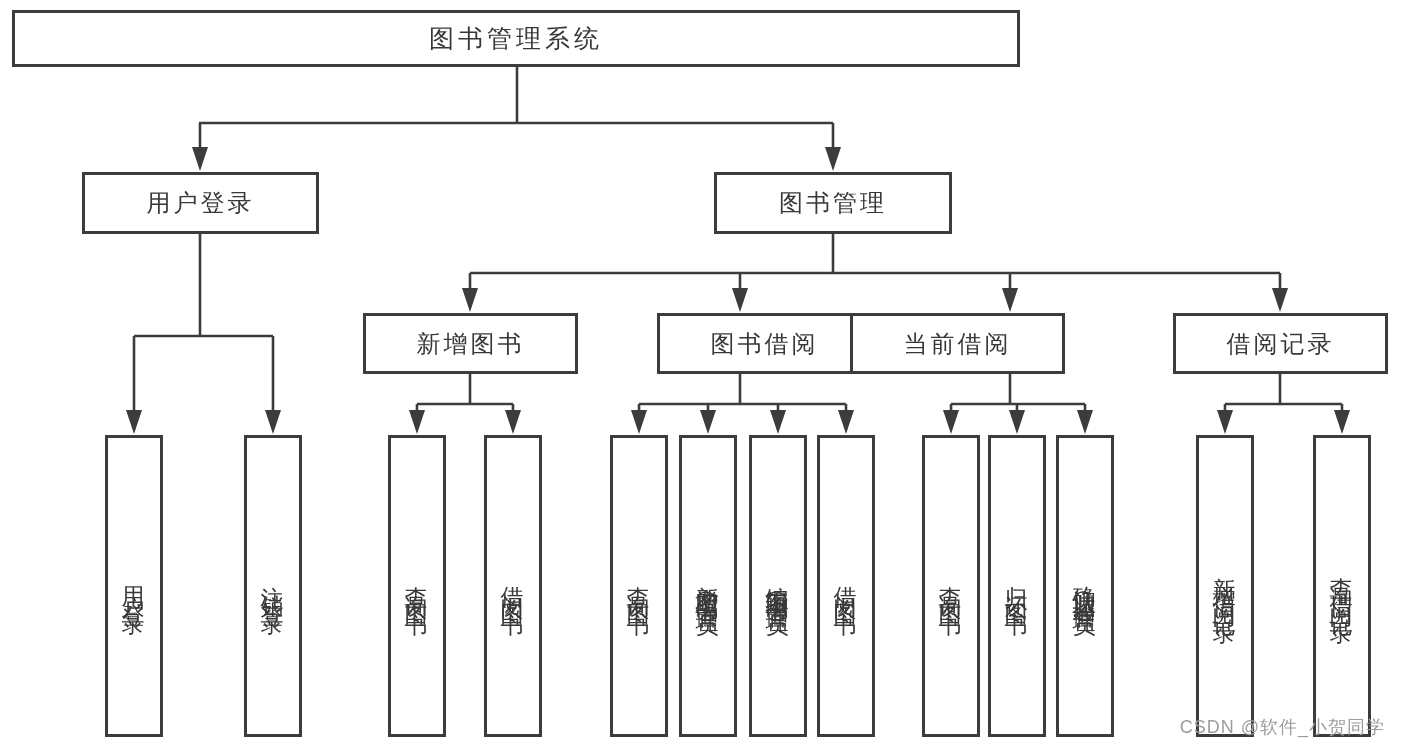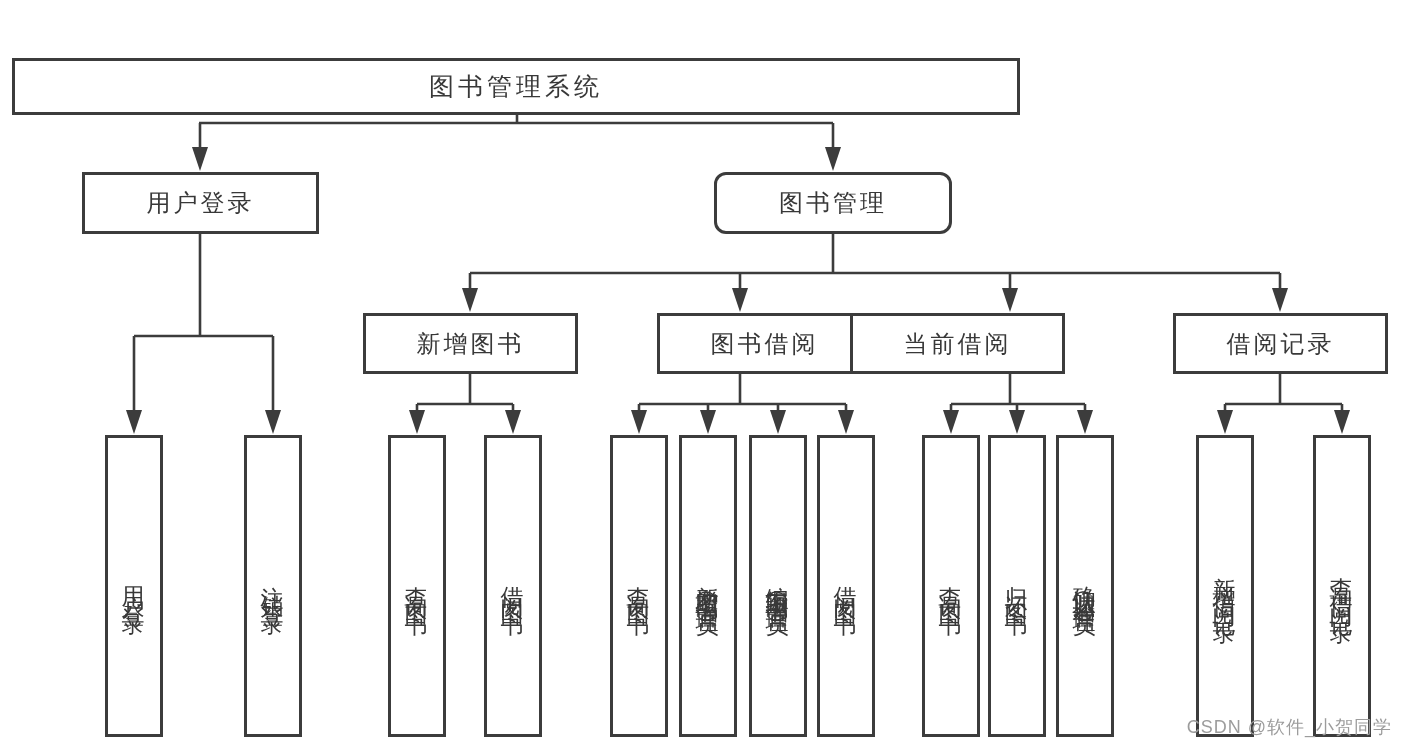--- a/index.html
+++ b/index.html
@@ -38,35 +38,34 @@
     justify-content: center;
     color: #383838;
   }
   .hbox {
     font-size: 24px;
     letter-spacing: 3px;
   }
   .root {
     font-size: 25px;
     letter-spacing: 4px;
-    margin-top: 48px;
   }
   .vbox {
     width: 58px;
     height: 302px;
     writing-mode: vertical-rl;
     font-size: 23px;
     letter-spacing: 9px;
   }
   .vbox.long {
     letter-spacing: 4px;
   }
   #watermark {
     position: absolute;
-    right: 13px;
+    right: 20px;
     top: 715px;
     font-size: 18px;
     color: #9c9c9c;
     letter-spacing: 1px;
     white-space: nowrap;
     z-index: 5;
   }
 </style>
 </head>
 <body>
@@ -143,21 +142,21 @@
     </g>
   </svg>
 
   <div class="node hbox root" style="left:12px; top:10px; width:1008px; height:57px;">
     <span>图书管理系统</span>
   </div>
 
   <div class="node hbox" style="left:82px; top:172px; width:237px; height:62px;">
     <span>用户登录</span>
   </div>
-  <div class="node hbox" style="left:714px; top:172px; width:238px; height:62px;border-radius:12px;">
+  <div class="node hbox" style="left:714px; top:172px; width:238px; height:62px;">
     <span>图书管理</span>
   </div>
 
   <div class="node hbox" style="left:363px; top:313px; width:215px; height:61px;">
     <span>新增图书</span>
   </div>
   <div class="node hbox" style="left:633px; top:313px; width:215px; height:61px;margin-left:24px;">
     <span>图书借阅</span>
   </div>
   <div class="node hbox" style="left:850px; top:313px; width:215px; height:61px;">

